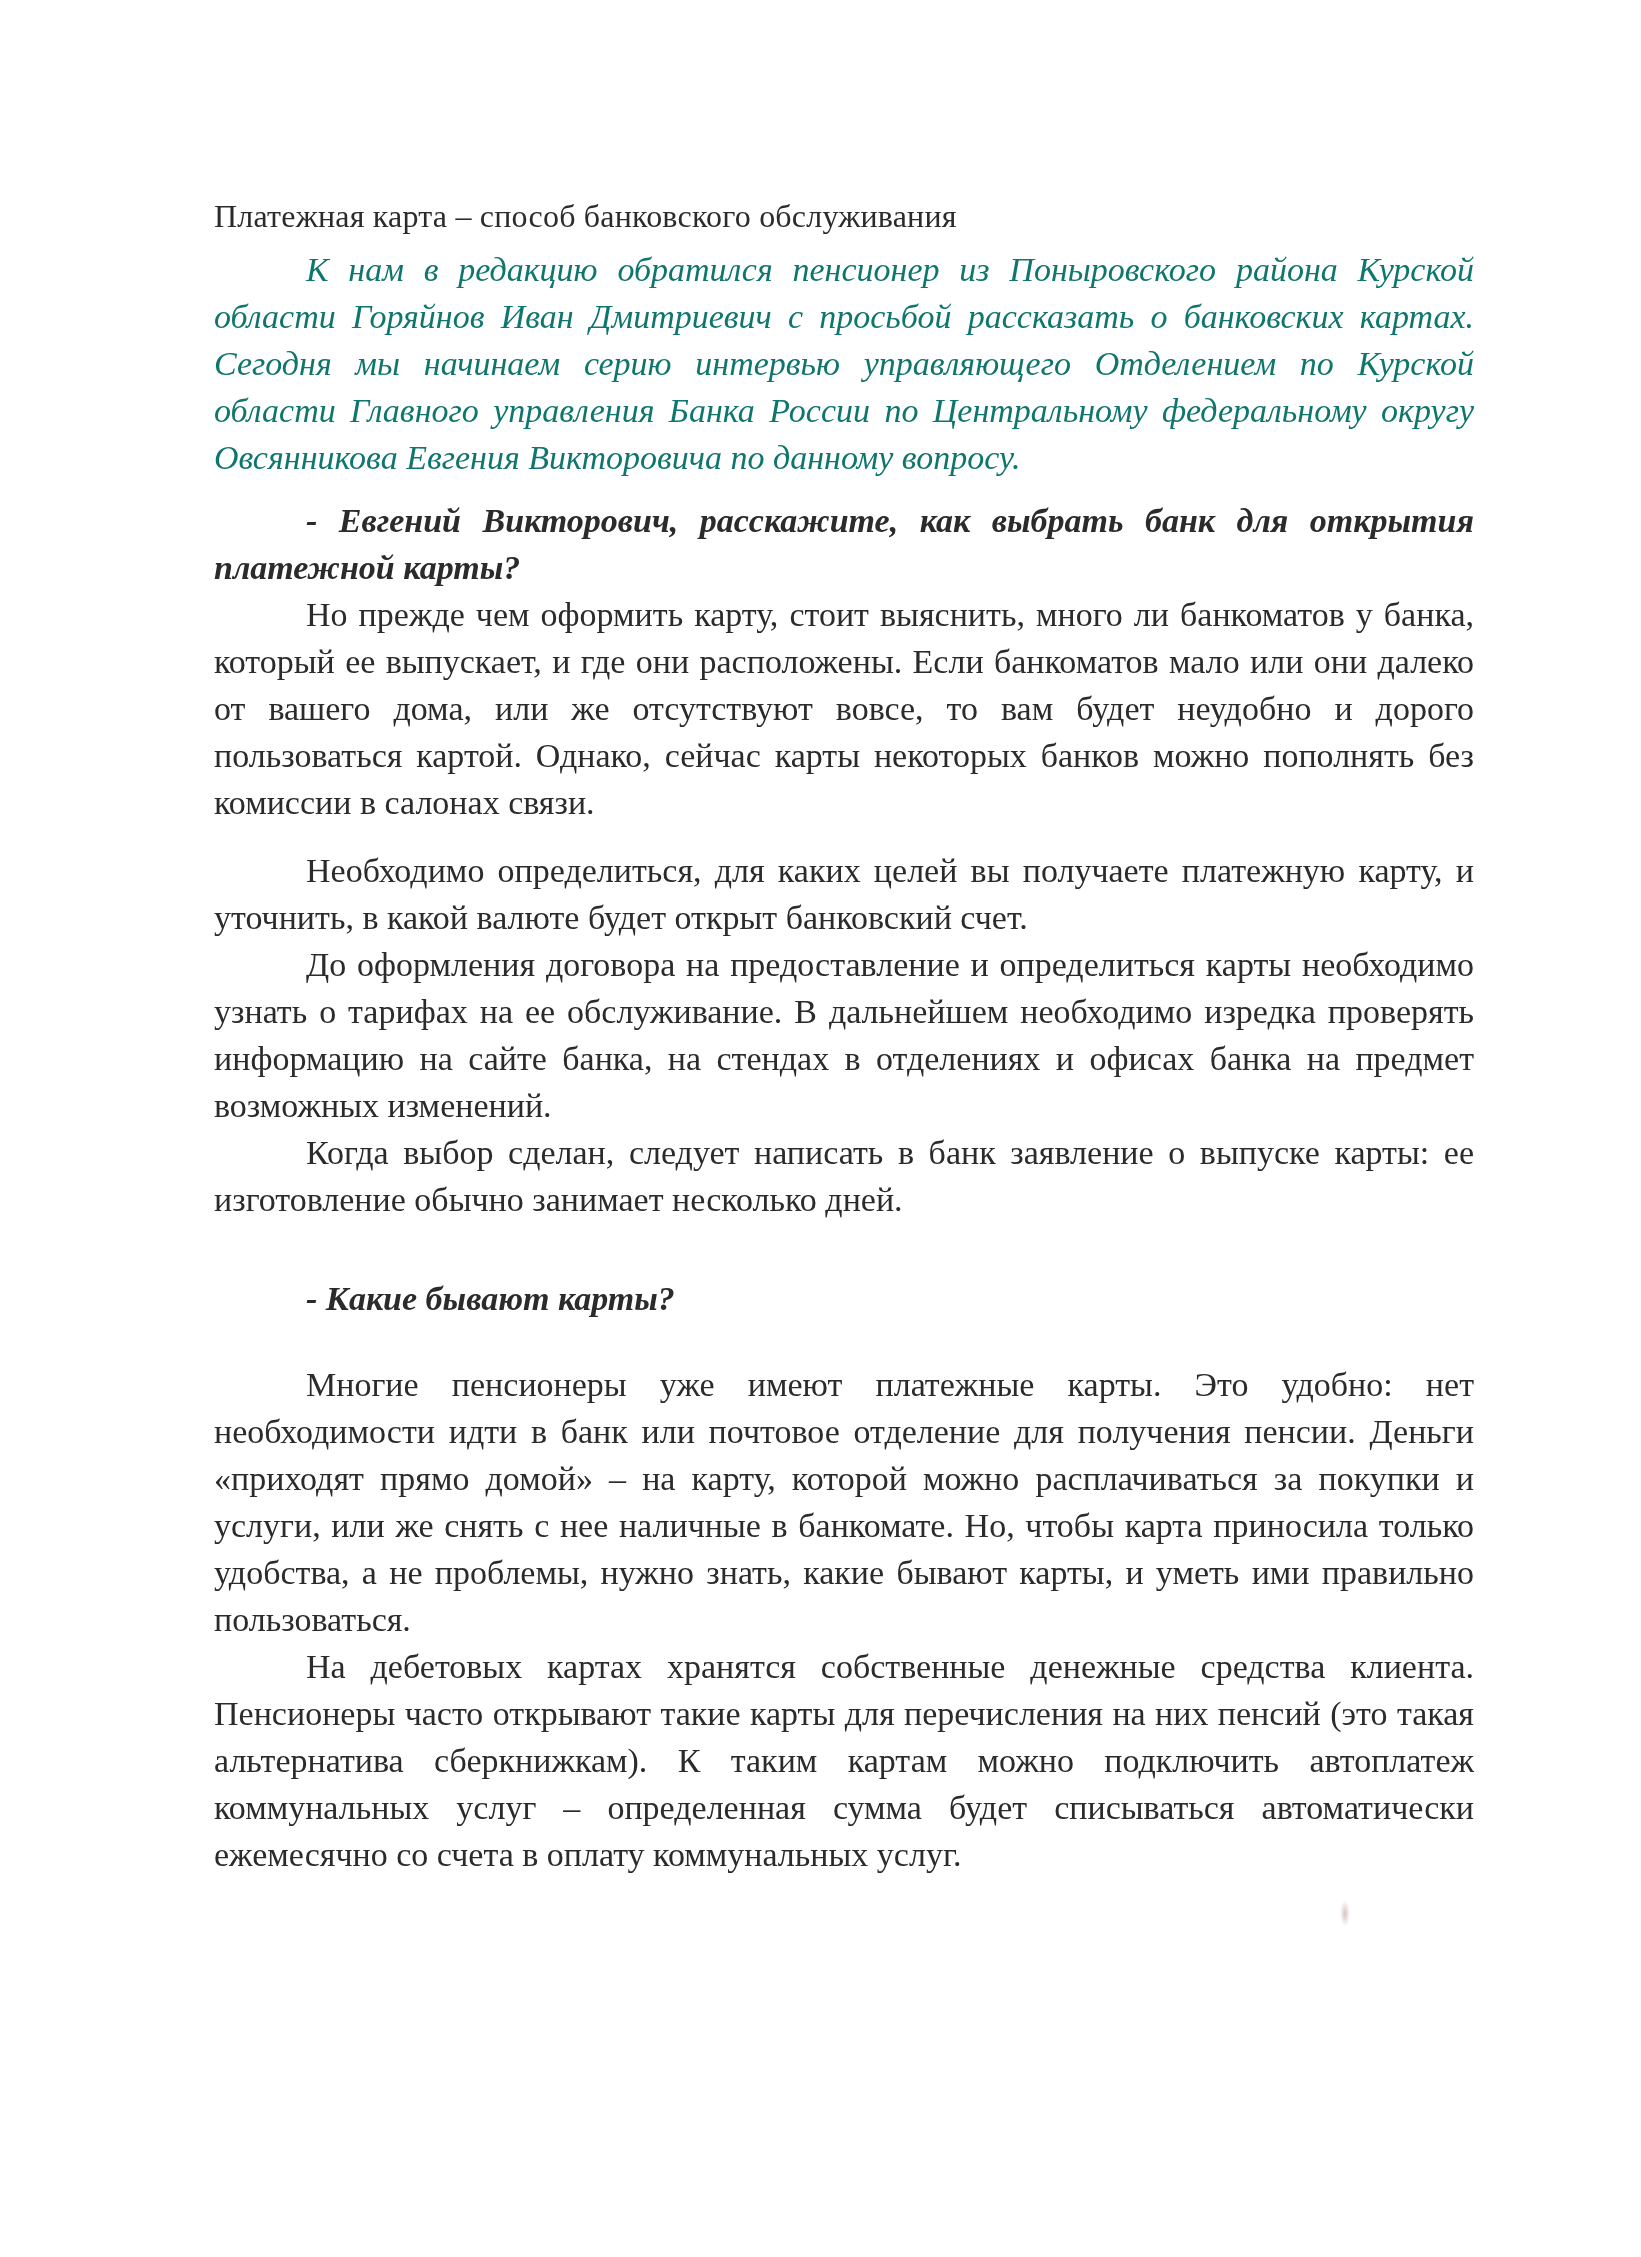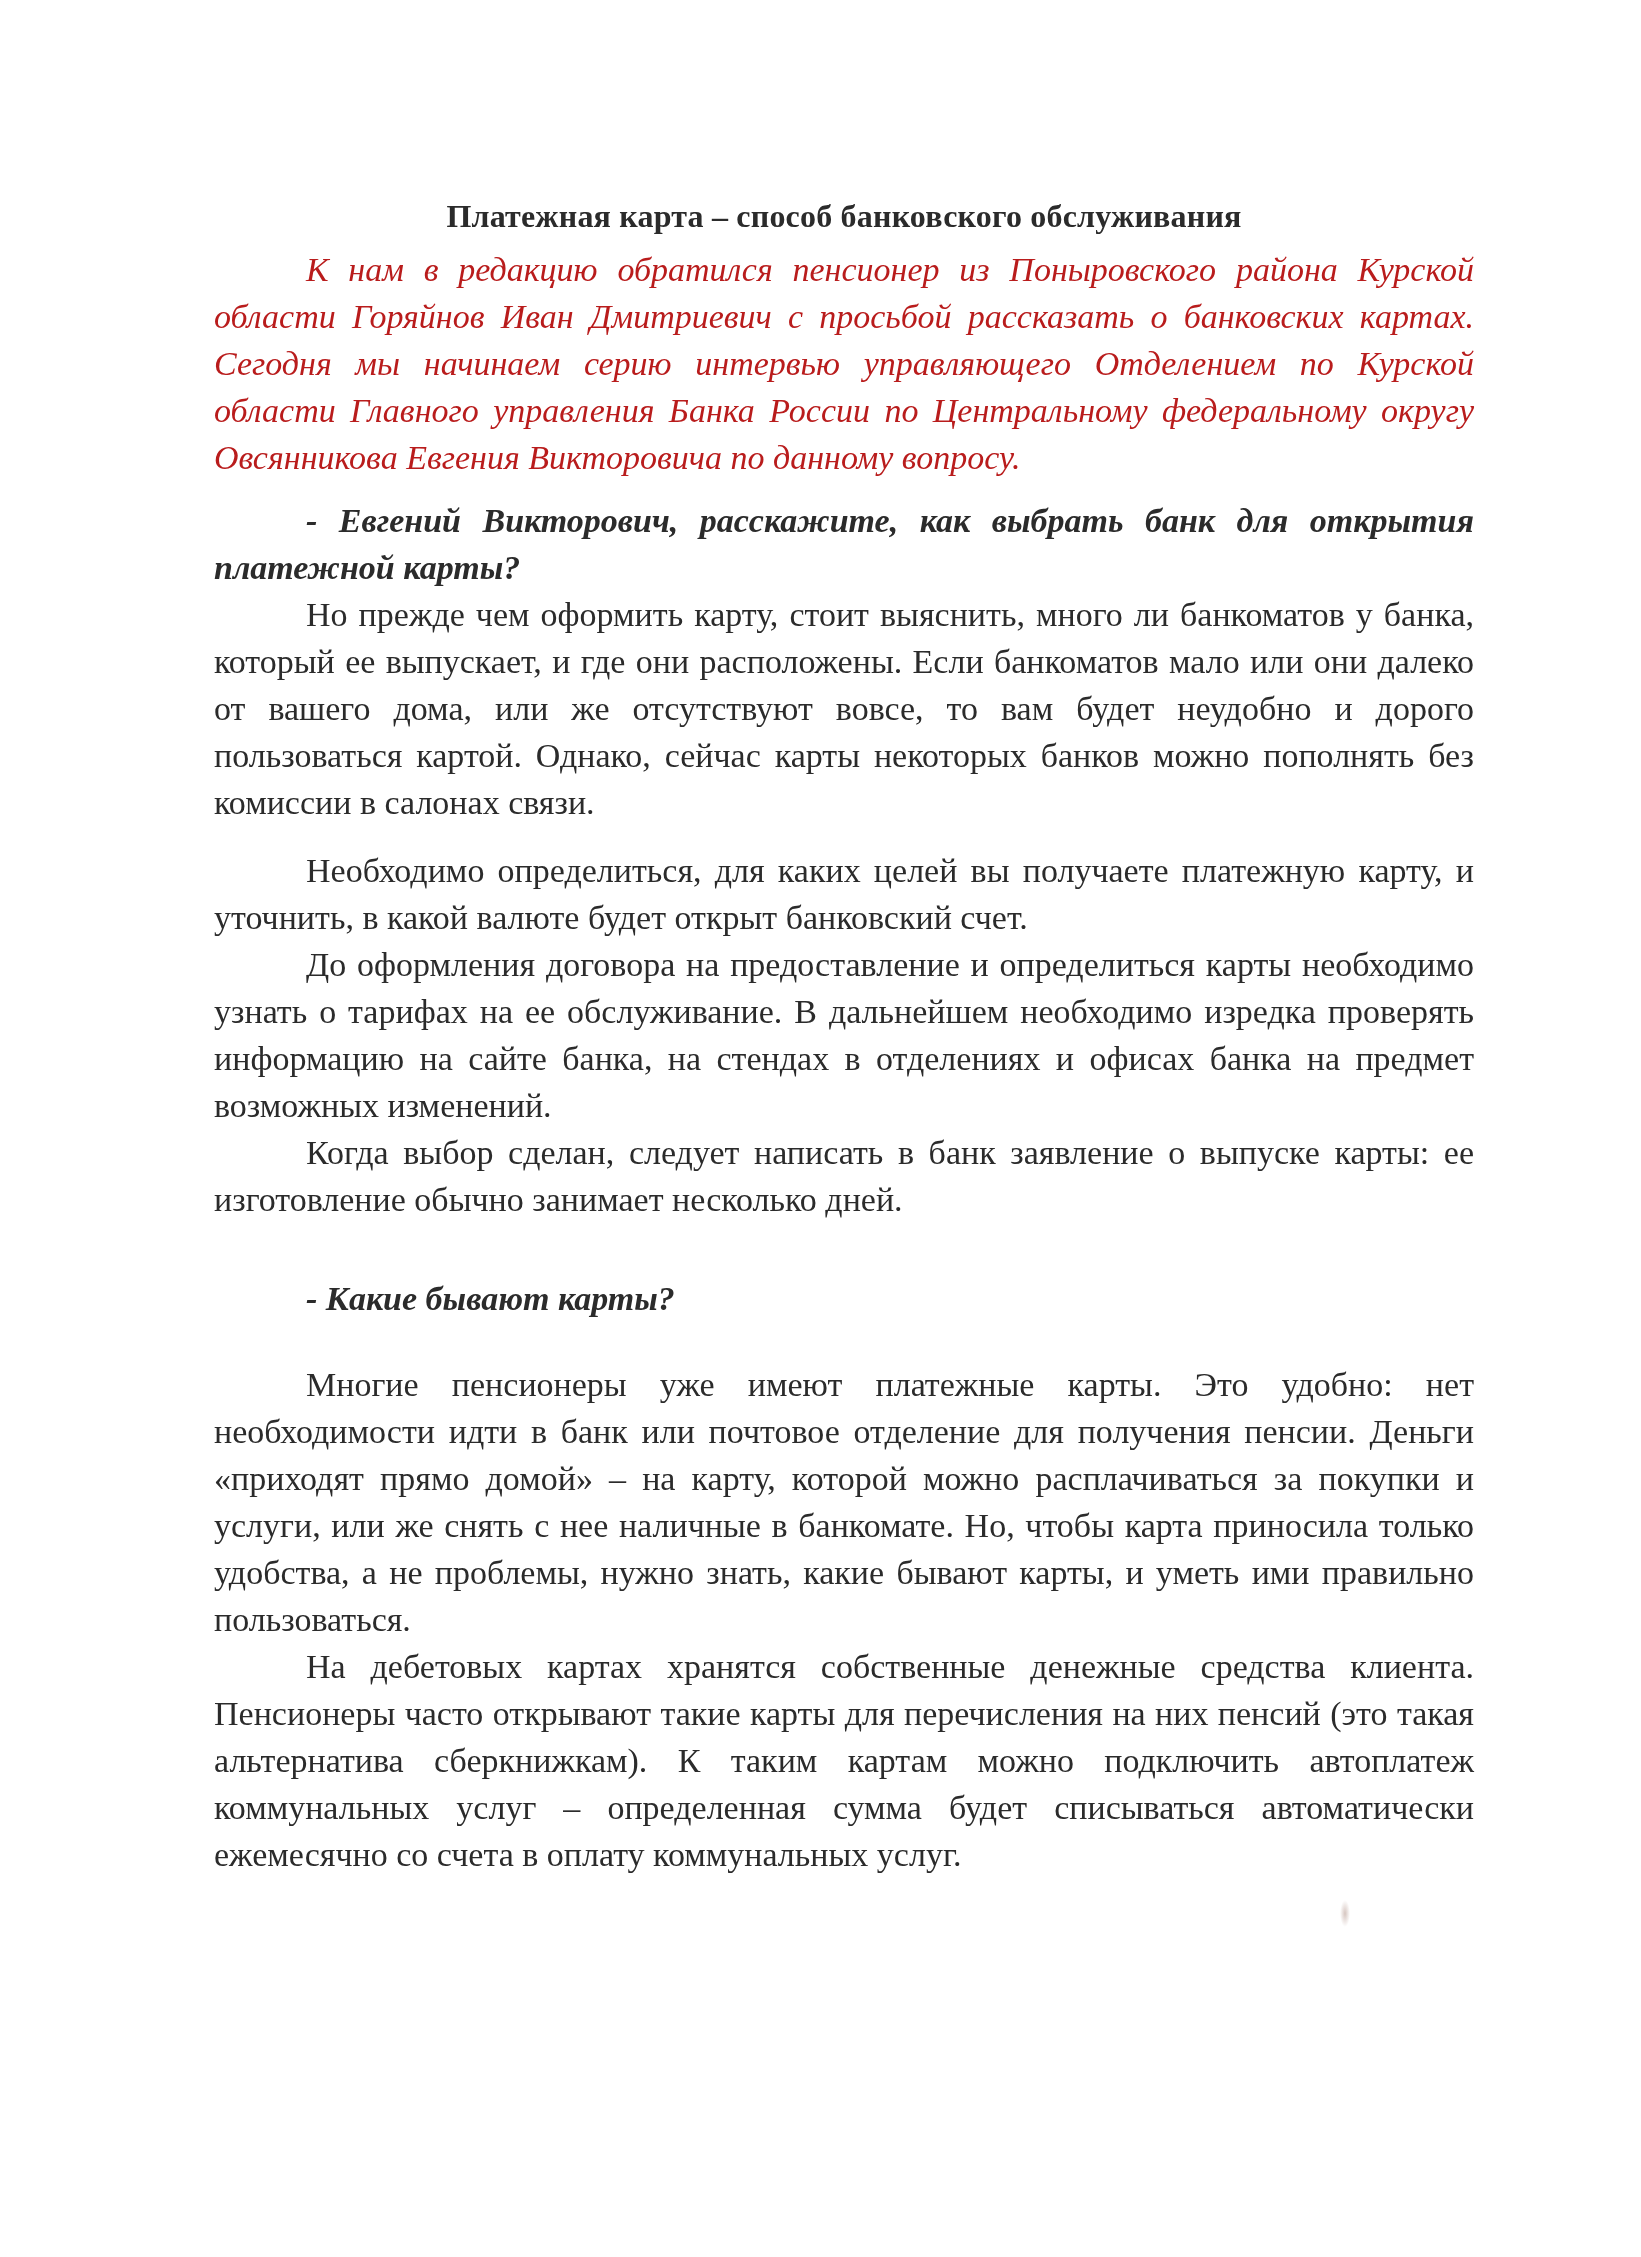--- a/index.html
+++ b/index.html
@@ -3,26 +3,26 @@
 <meta charset="utf-8">
 <style>
   html, body { margin: 0; padding: 0; background: #ffffff; }
   body { width: 1641px; height: 2257px; position: relative; overflow: hidden; }
   .page {
     position: absolute; left: 214px; top: 193px; width: 1260px;
     font-family: "Liberation Serif", "DejaVu Serif", serif;
     color: #2b2b2b; font-size: 34px; line-height: 47px;
   }
   .title {
-    text-align: center; font-weight: bold; font-size: 32px;
+    text-align: left; font-weight: normal; font-size: 32px;
     margin: 0 0 5.8px 0; letter-spacing: 0.2px;
   }
   .intro {
     font-style: italic; text-align: justify; text-indent: 92px;
-    margin: 0; color: #b91c1c;
+    margin: 0; color: #0f766e;
   }
   .question {
     font-style: italic; font-weight: bold; text-align: justify;
     text-indent: 92px; margin: 0;
   }
   .q1 { margin-top: 16px; }
   .q2 { margin-top: 52px; }
   .para {
     text-align: justify; text-indent: 92px; margin: 0;
   }

